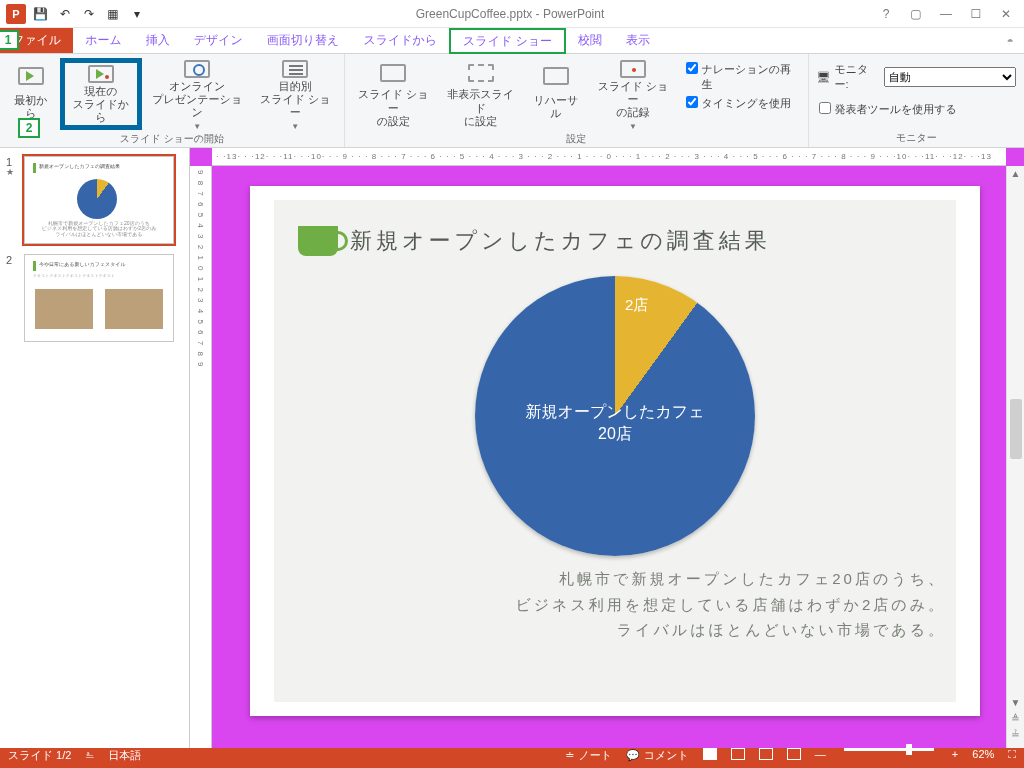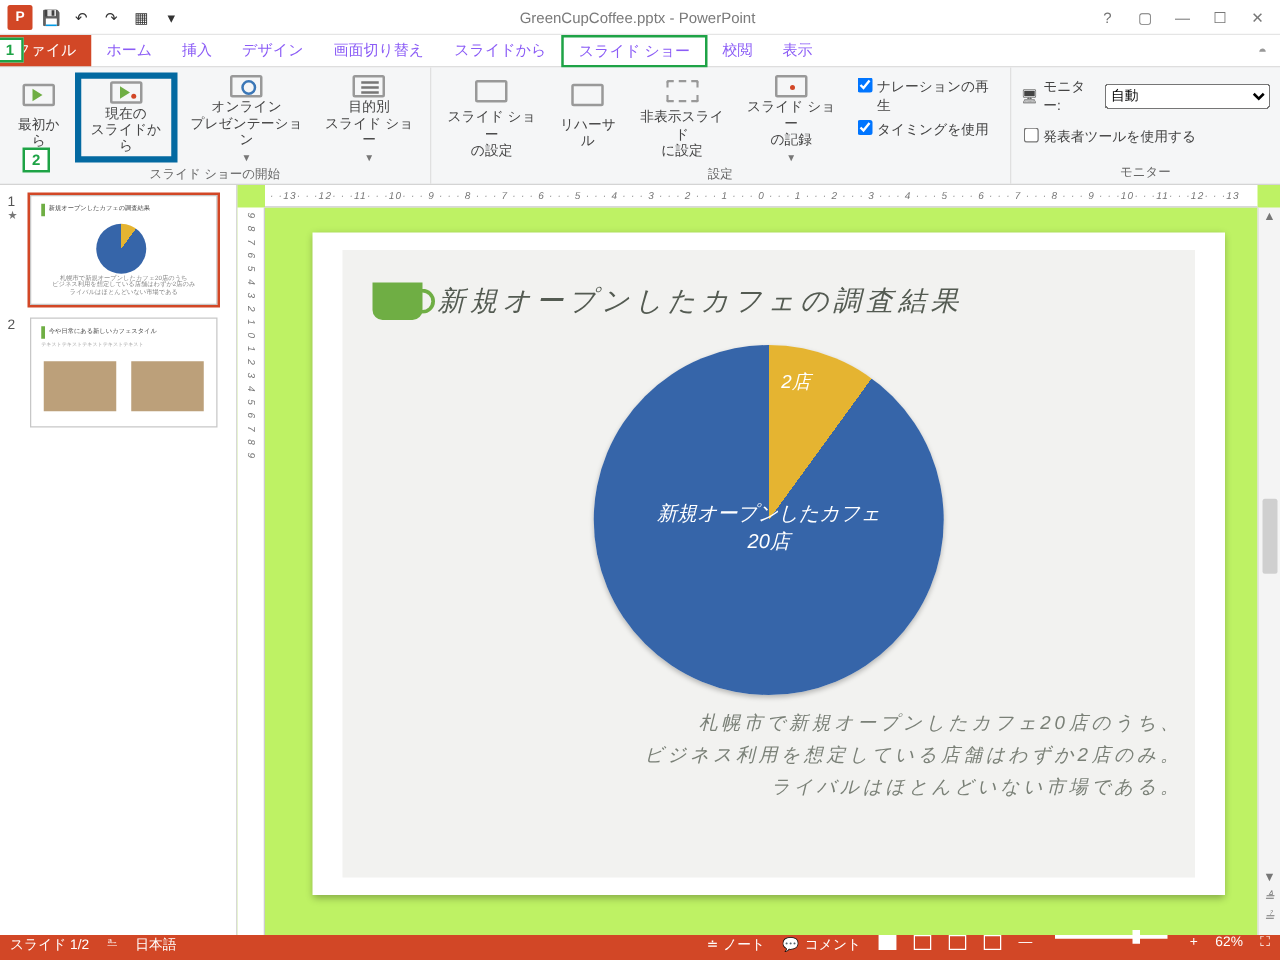--- a/index.html
+++ b/index.html
@@ -50,21 +50,21 @@
 .tnum { width:14px; font-size:11px; color:#555; }
 .tstar { font-size:9px; color:#777; line-height:8px;}
 .thumb { width: 150px; height: 88px; background:#fff; border:1px solid #c7c7c7; position: relative; overflow:hidden; }
 .thumb.sel { outline: 2px solid #d24726; }
 .thumb .bar { position:absolute; top:6px; left:8px; right:8px; height:10px; background:#fff; border-left:3px solid #6fae44; font-size:5px; padding-left:3px; color:#444;}
 .thumb .mini-pie { position:absolute; top:22px; left:52px; width:40px; height:40px; border-radius:50%; background: conic-gradient(#e5b431 0deg 36deg, #3665a9 36deg 360deg); }
 .thumb .mini-txt { position:absolute; bottom:6px; left:8px; right:8px; font-size:5px; color:#888; text-align:center; line-height:1.1;}
 .thumb .ph { position:absolute; background:#bca07a; }
 .thumb2-txt{ position:absolute; top:18px; left:8px; right:8px; font-size:4px; color:#aaa;}
 
-.canvas-area { flex:1; position:relative; background:#bef264;font-style:italic; }
+.canvas-area { flex:1; position:relative; background:#d946ef; }
 .ruler-h { position:absolute; top:0; left:22px; right:18px; height:18px; background:#fff; border-bottom:1px solid #ccc; font-size:8px; color:#777; padding-left:4px; letter-spacing: 1px; white-space:nowrap; overflow:hidden; line-height:18px;}
 .ruler-v { position:absolute; top:18px; left:0; width:22px; bottom:0; background:#fff; border-right:1px solid #ccc; font-size:8px; color:#777; writing-mode: vertical-rl; text-orientation: mixed; padding-top:4px; line-height:22px; letter-spacing:2px;}
 .slide { position:absolute; top:38px; left:60px; width: 730px; height: 530px; background:#fff; box-shadow: 0 2px 6px rgba(0,0,0,0.3); }
 .slide-inner { position:absolute; top:14px; left:24px; right:24px; bottom:14px; background:#f2f2f0; }
 .title-row { display:flex; align-items:center; gap:12px; padding: 26px 24px 10px; }
 .cup { width:40px; height:30px; background:#6fae44; border-radius: 0 0 8px 8px; position:relative; }
 .cup:after { content:''; position:absolute; right:-10px; top:5px; width:10px; height:14px; border:3px solid #6fae44; border-left:none; border-radius: 0 10px 10px 0; }
 .slide-title { font-size: 22px; color:#545b52; letter-spacing: 4px; }
 .pie-wrap { display:flex; justify-content:center; padding: 10px 0 6px; }
 .pie { width: 280px; height: 280px; border-radius:50%; position:relative; background: conic-gradient(#e5b431 0deg 36deg, #3665a9 36deg 360deg); box-shadow: 0 2px 4px rgba(0,0,0,0.25);}
@@ -170,30 +170,30 @@
     <div class="group-body">
       <div class="big-btn">
         <div class="ico">
             <div class="screen"></div>
           </div>
         <div style="white-space:pre-line">スライド ショー
 の設定</div>
       </div>
       <div class="big-btn">
         <div class="ico">
-            <div class="screen"></div>
-          </div>
-        <div>リハーサル</div>
-      </div>
-      <div class="big-btn">
-        <div class="ico">
             <div class="screen" style="border-style:dashed;"></div>
           </div>
         <div style="white-space:pre-line">非表示スライド
 に設定</div>
+      </div>
+      <div class="big-btn">
+        <div class="ico">
+            <div class="screen"></div>
+          </div>
+        <div>リハーサル</div>
       </div>
       <div class="big-btn">
         <div class="ico">
             <div class="screen">
               <div class="dot" style="left:10px; top:6px;"></div>
             </div>
           </div>
         <div style="white-space:pre-line">スライド ショー
 の記録</div>
         <div class="drop">▼</div>

